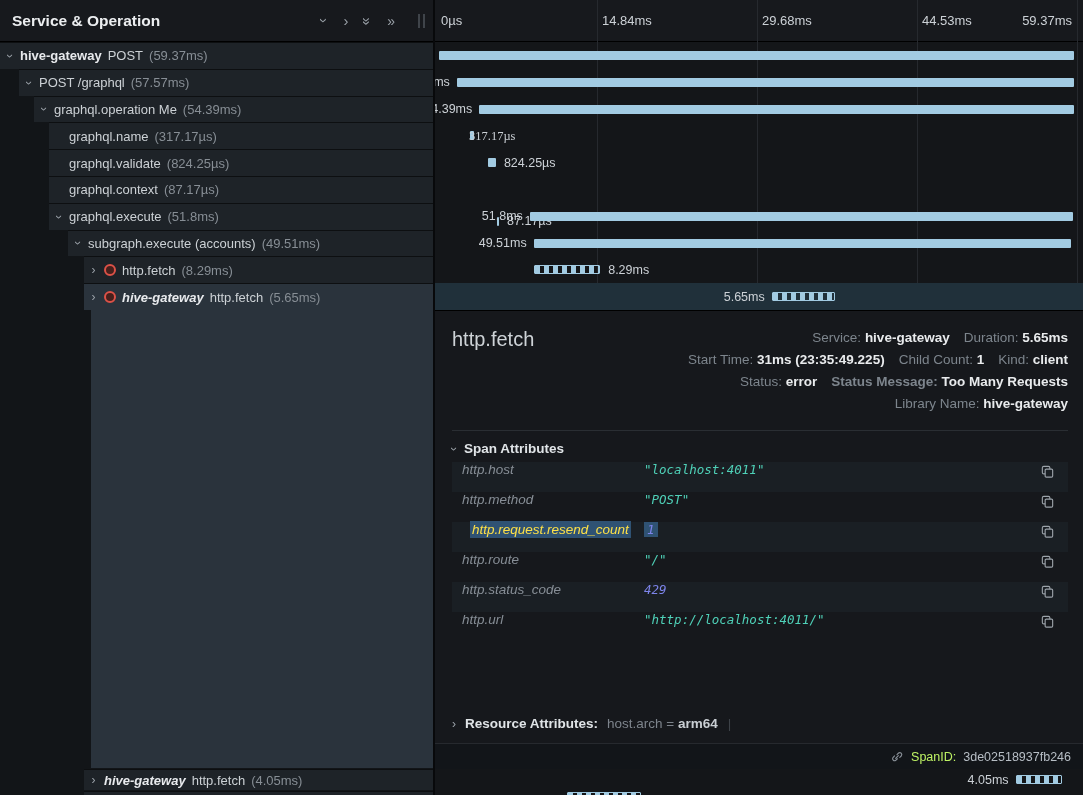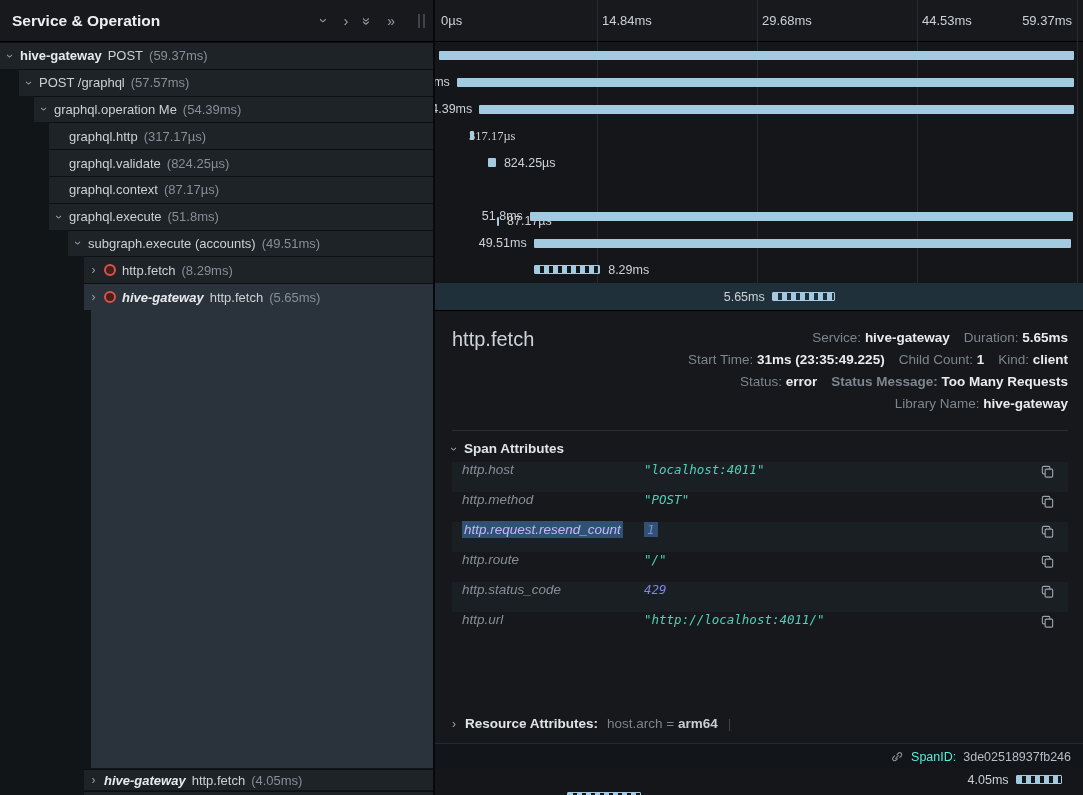--- a/index.html
+++ b/index.html
@@ -44,32 +44,32 @@
 .detail-title{position:absolute;left:17px;top:17px;font-size:20px;color:#ced3d7;}
 .meta{position:absolute;right:15px;top:16px;text-align:right;font-size:13.5px;line-height:22px;color:#7d858d;}
 .meta b{color:#e9ebed;}
 .sec-divider{position:absolute;left:17px;right:15px;top:119px;height:1px;background:#2a2e33;}
 .attr-header{position:absolute;left:17px;top:130px;display:flex;align-items:center;gap:8px;font-size:13.5px;font-weight:bold;color:#e0e4e7;cursor:pointer;}
 .chev{color:#9ba2a9;font-size:12px;font-weight:normal;line-height:1;}
 .attr-table{position:absolute;left:17px;right:15px;top:151px;}
 .attr-row{height:30px;display:flex;align-items:flex-start;padding:0 10px;font-style:italic;}
 .attr-row:nth-child(odd){background:#1a1f24;}
 .attr-key{width:182px;flex:0 0 auto;font-size:13.5px;color:#878e96;}
-.attr-key .hl{background:var(--selection,#2f5273);color:#c4b5fd;padding:1px 2px;}
+.attr-key .hl{background:var(--selection,#2f5273);color:#fde047;padding:1px 2px;margin-left:8px;}
 .attr-val{flex:1;font-family:"DejaVu Sans Mono","Liberation Mono",monospace;font-size:12.5px;color:var(--string-value,#4fd1b8);overflow:hidden;white-space:nowrap;}
 .attr-val.number{color:var(--number-value,#7d84ea);}
 .attr-val .hl{background:var(--selection,#2f5273);padding:1px 3px;}
 .copy-btn{flex:0 0 auto;margin-left:10px;margin-right:2px;background:none;border:none;color:#9ba2a9;cursor:pointer;width:18px;height:18px;display:flex;align-items:center;justify-content:center;}
 .resource{position:absolute;left:17px;right:15px;top:405px;display:flex;align-items:center;gap:9px;font-size:13.5px;white-space:nowrap;overflow:hidden;cursor:pointer;}
 .res-title{font-weight:bold;color:#e0e4e7;}
 .res-items{display:flex;align-items:center;gap:10px;color:#7d848c;overflow:hidden;}
 .res-sep{color:#3d4248;}
 .res-val{color:#c9ced3;font-weight:600;}
 .span-footer{position:absolute;left:0;right:0;bottom:0;height:26px;background:#121519;border-top:1px solid #26292e;display:flex;align-items:center;justify-content:flex-end;gap:7px;padding-right:12px;font-size:12.5px;}
-.footer-label{color:#5eead4;}
+.footer-label{color:#bef264;}
 .footer-value{color:#b7bec5;}
 .link-icon{color:#8a9199;display:flex;align-items:center;}
 </style>
 </head>
 <body>
 
 <div class="app">
 
   <div class="left-panel">
     <div class="left-header">
@@ -94,21 +94,21 @@
           <span class="nm">POST /graphql</span>
           <span class="dur">(57.57ms)</span>
         </div>
         <div class="tree-row" style="top: 95.6px; height: 26.8px; left: 34px;">
           <span class="expander rot90">›</span>
           <span class="nm">graphql.operation Me</span>
           <span class="dur">(54.39ms)</span>
         </div>
         <div class="tree-row" style="top: 122.4px; height: 26.8px; left: 49px;">
           <span class="expander"></span>
-          <span class="nm">graphql.http</span>
+          <span class="nm">graphql.name</span>
           <span class="dur">(317.17µs)</span>
         </div>
         <div class="tree-row" style="top: 149.2px; height: 26.8px; left: 49px;">
           <span class="expander"></span>
           <span class="nm">graphql.validate</span>
           <span class="dur">(824.25µs)</span>
         </div>
         <div class="tree-row" style="top: 176px; height: 26.8px; left: 49px;">
           <span class="expander"></span>
           <span class="nm">graphql.context</span>

